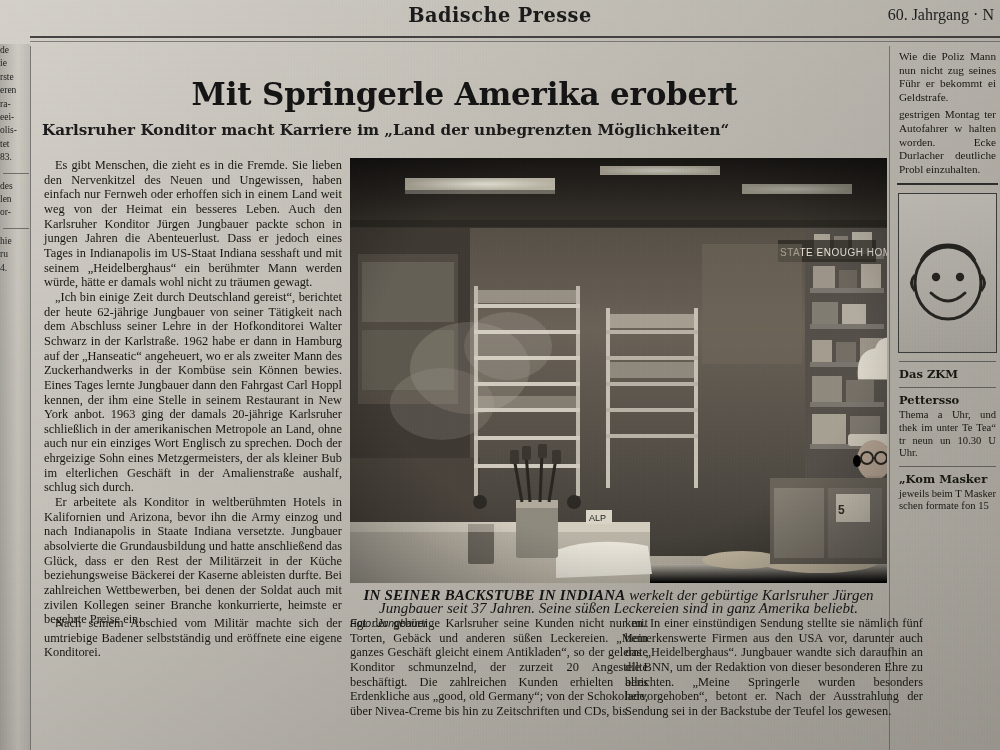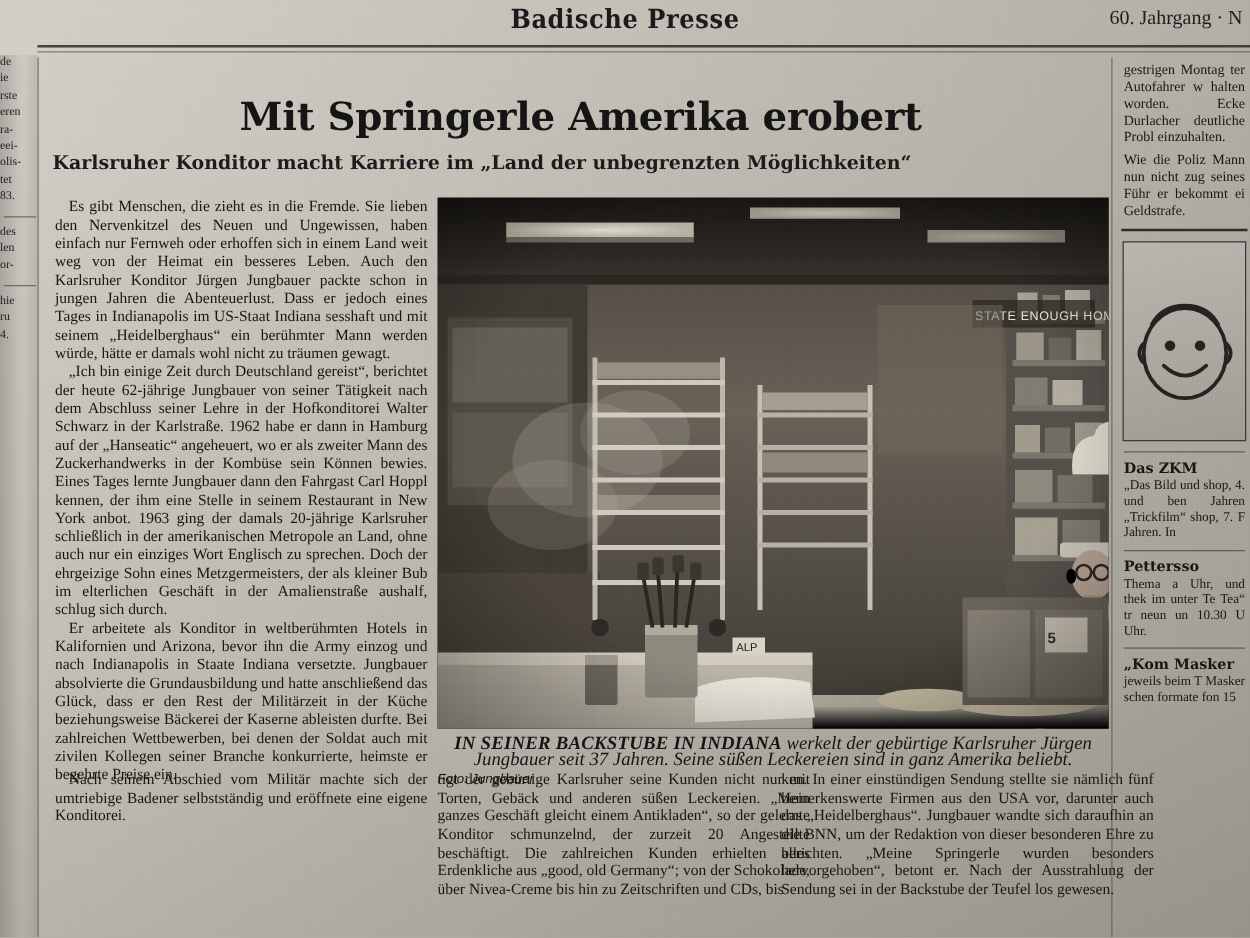--- a/index.html
+++ b/index.html
@@ -525,22 +525,22 @@
         <p class="noindent">tigt der gebürtige Karlsruher seine Kunden nicht nur mit Torten, Gebäck und anderen süßen Leckereien. „Mein ganzes Geschäft gleicht einem Antikladen“, so der gelernte Konditor schmunzelnd, der zurzeit 20 Angestellte beschäftigt. Die zahlreichen Kunden erhielten alles Erdenkliche aus „good, old Germany“; von der Schokolade, über Nivea-Creme bis hin zu Zeitschriften und CDs, bis</p>
       </div>
       <div class="lcol lcol-3">
         <p class="noindent">ken. In einer einstündigen Sendung stellte sie nämlich fünf bemerkenswerte Firmen aus den USA vor, darunter auch das „Heidelberghaus“. Jungbauer wandte sich daraufhin an die BNN, um der Redaktion von dieser besonderen Ehre zu berichten. „Meine Springerle wurden besonders hervorgehoben“, betont er. Nach der Ausstrahlung der Sendung sei in der Backstube der Teufel los gewesen.</p>
       </div>
     </div>
   </div>
 
   <div class="rightcol">
     <div class="rtext">
+      <p>Wie die Poliz Mann nun nicht zug seines Führ er bekommt ei Geldstrafe.</p>
       <p>gestrigen Montag ter Autofahrer w halten worden. Ecke Durlacher deutliche Probl einzuhalten.</p>
-      <p>Wie die Poliz Mann nun nicht zug seines Führ er bekommt ei Geldstrafe.</p>
     </div>
 
     <div class="hr-thick"></div>
 
     <div class="adbox">
       <div class="smiley">
         <svg width="86" height="92" viewBox="0 0 86 92" aria-hidden="true">
           <ellipse cx="43" cy="48" rx="33" ry="36" fill="none" stroke="#25231f" stroke-width="3"></ellipse>
           <path d="M 16 26 q 8 -16 27 -16 q 19 0 27 16" fill="none" stroke="#25231f" stroke-width="3"></path>
           <circle cx="31" cy="42" r="4.2" fill="#25231f"></circle>
@@ -548,21 +548,20 @@
           <path d="M 26 58 q 17 16 34 0" fill="none" stroke="#25231f" stroke-width="3" stroke-linecap="round"></path>
           <path d="M 10 40 q -7 8 0 16" fill="none" stroke="#25231f" stroke-width="3"></path>
           <path d="M 76 40 q 7 8 0 16" fill="none" stroke="#25231f" stroke-width="3"></path>
         </svg>
       </div>
     </div>
 
     <div class="hr-thin"></div>
 
     <div class="rblock-title">Das ZKM</div>
-    <div class="rblock-body">„Das Bild und shop, 4. und ben Jahren „Trickfilm“ shop, 7. F Jahren. In</div>
 
     <div class="hr-thin"></div>
 
     <div class="rblock-title">Pettersso</div>
     <div class="rblock-body">Thema a Uhr, und thek im unter Te Tea“ tr neun un 10.30 U Uhr.</div>
 
     <div class="hr-thin"></div>
 
     <div class="rblock-title">„Kom Masker</div>
     <div class="rblock-body">jeweils beim T Masker schen formate fon 15</div>

